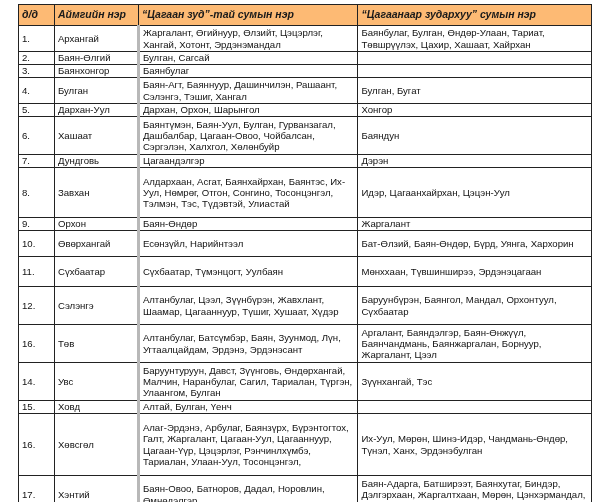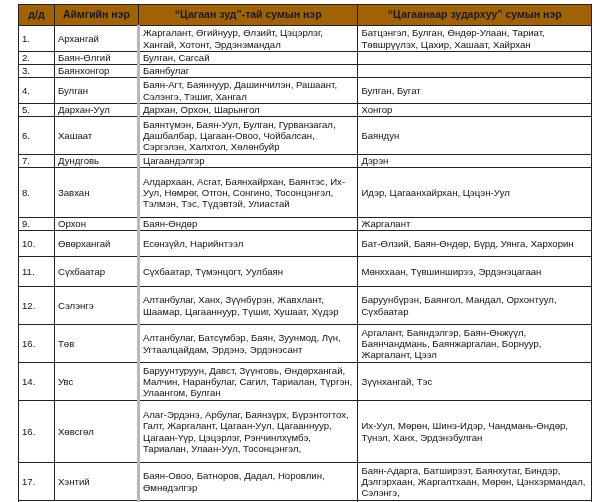--- a/index.html
+++ b/index.html
@@ -12,26 +12,26 @@
       line-height: 11.3px;
       color: #111;
     }
     table.main td, table.main th {
       border: 1px solid #222;
       padding: 0 3px;
       vertical-align: middle;
       text-align: left;
     }
     table.main th {
-      background: #a16207;
+      background: #fdba74;
       font-weight: bold;
       font-size: 10.5px;
-      text-align: center;
       height: 20px;
       color: #1a1a1a;
+      font-style: italic;
     }
     col.c-num { width: 36px; }
     col.c-aimag { width: 84px; }
     col.c-zud { width: 220px; }
     col.c-zudr { width: 234px; }
     td.col-zud { border-left: 3px solid #b8b8b8 !important; }
     tr.total td { font-weight: bold; font-size: 10.5px; }
     tr.total td.total-label { text-align: center; }
   </style>
 </head>
@@ -50,21 +50,21 @@
       <th>Аймгийн нэр</th>
       <th>“Цагаан зуд”-тай сумын нэр</th>
       <th>“Цагаанаар зудархуу” сумын нэр</th>
     </tr>
   </thead>
   <tbody id="tbody">
       <tr style="height: 26px;">
         <td>1.</td>
         <td>Архангай</td>
         <td class="col-zud">Жаргалант, Өгийнуур, Өлзийт, Цэцэрлэг, Хангай, Хотонт, Эрдэнэмандал</td>
-        <td>Батцэнгэл, Булган, Өндөр-Улаан, Тариат, Төвшрүүлэх, Цахир, Хашаат, Хайрхан</td>
+        <td>Баянбулаг, Булган, Өндөр-Улаан, Тариат, Төвшрүүлэх, Цахир, Хашаат, Хайрхан</td>
       </tr>
       <tr style="height: 13px;">
         <td>2.</td>
         <td>Баян-Өлгий</td>
         <td class="col-zud">Булган, Сагсай</td>
         <td></td>
       </tr>
       <tr style="height: 13px;">
         <td>3.</td>
         <td>Баянхонгор</td>
@@ -115,34 +115,40 @@
       </tr>
       <tr style="height: 30px;">
         <td>11.</td>
         <td>Сүхбаатар</td>
         <td class="col-zud">Сүхбаатар, Түмэнцогт, Уулбаян</td>
         <td>Мөнххаан, Түвшинширээ, Эрдэнэцагаан</td>
       </tr>
       <tr style="height: 38px;">
         <td>12.</td>
         <td>Сэлэнгэ</td>
-        <td class="col-zud">Алтанбулаг, Ханх, Зүүнбүрэн, Жавхлант, Шаамар, Цагааннуур, Түшиг, Хушаат, Хүдэр</td>
+        <td class="col-zud">Алтанбулаг, Цээл, Зүүнбүрэн, Жавхлант, Шаамар, Цагааннуур, Түшиг, Хушаат, Хүдэр</td>
         <td>Баруунбүрэн, Баянгол, Мандал, Орхонтуул, Сүхбаатар</td>
       </tr>
       <tr style="height: 38px;">
         <td>16.</td>
         <td>Төв</td>
         <td class="col-zud">Алтанбулаг, Батсүмбэр, Баян, Зуунмод, Лүн, Угтаалцайдам, Эрдэнэ, Эрдэнэсант</td>
         <td>Аргалант, Баяндэлгэр, Баян-Өнжүүл, Баянчандмань, Баянжаргалан, Борнуур, Жаргалант, Цээл</td>
       </tr>
       <tr style="height: 38px;">
         <td>14.</td>
         <td>Увс</td>
         <td class="col-zud">Баруунтуруун, Давст, Зүүнговь, Өндөрхангай, Малчин, Наранбулаг, Сагил, Тариалан, Түргэн, Улаангом, Булган</td>
         <td>Зүүнхангай, Тэс</td>
+      </tr>
+      <tr style="height: 13px;">
+        <td>15.</td>
+        <td>Ховд</td>
+        <td class="col-zud">Алтай, Булган, Үенч</td>
+        <td></td>
       </tr>
       <tr style="height: 62px;">
         <td>16.</td>
         <td>Хөвсгөл</td>
         <td class="col-zud">Алаг-Эрдэнэ, Арбулаг, Баянзүрх, Бүрэнтогтох, Галт, Жаргалант, Цагаан-Уул, Цагааннуур, Цагаан-Үүр, Цэцэрлэг, Рэнчинлхүмбэ, Тариалан, Улаан-Уул, Тосонцэнгэл,</td>
         <td>Их-Уул, Мөрөн, Шинэ-Идэр, Чандмань-Өндөр, Түнэл, Ханх, Эрдэнэбулган</td>
       </tr>
       <tr style="height: 38px;">
         <td>17.</td>
         <td>Хэнтий</td>

